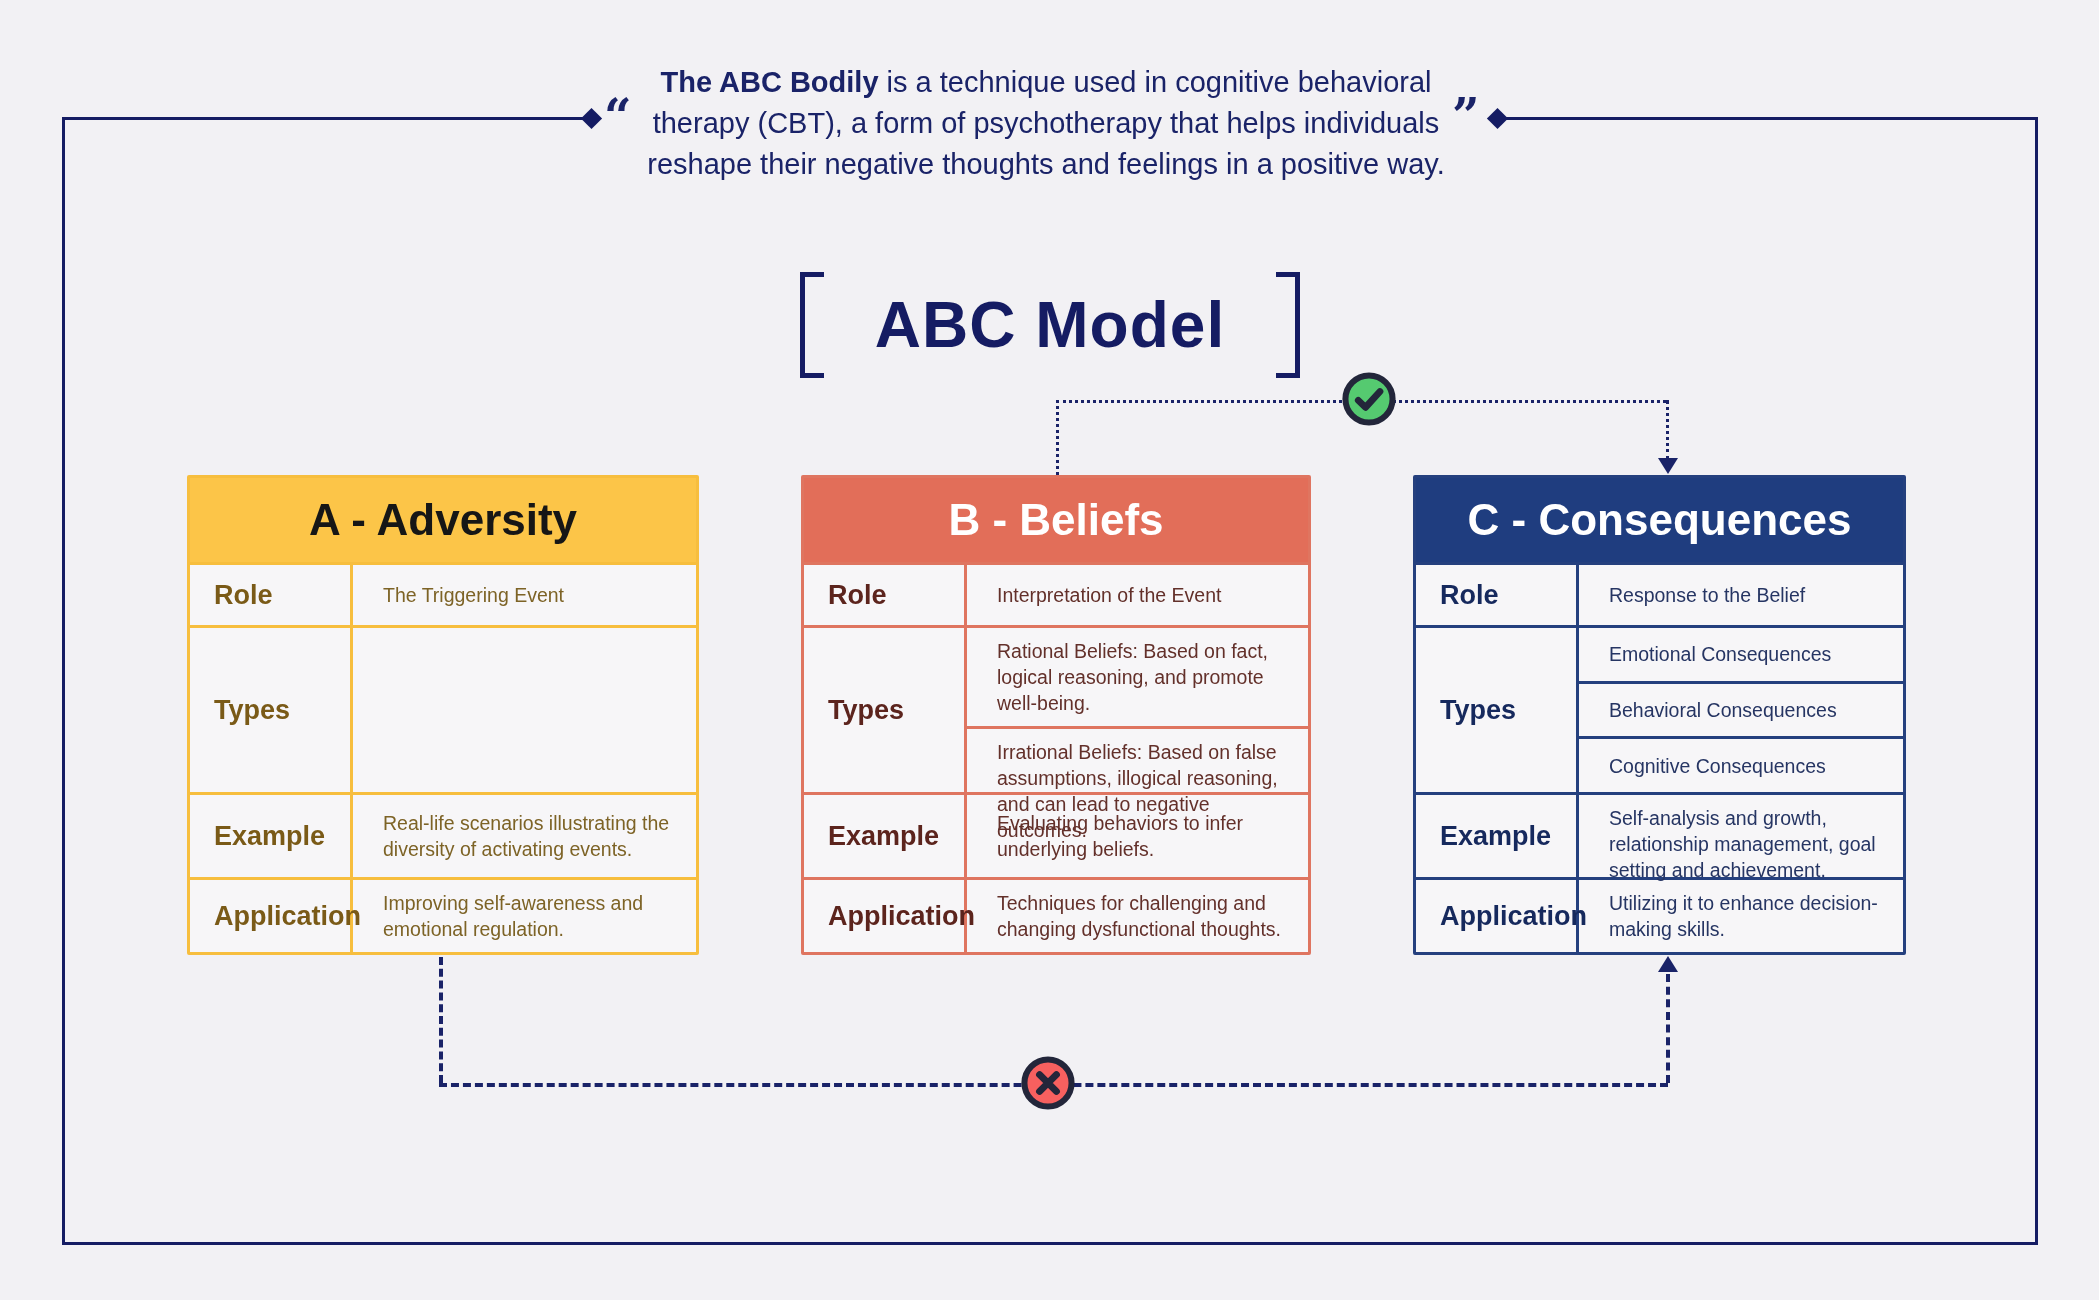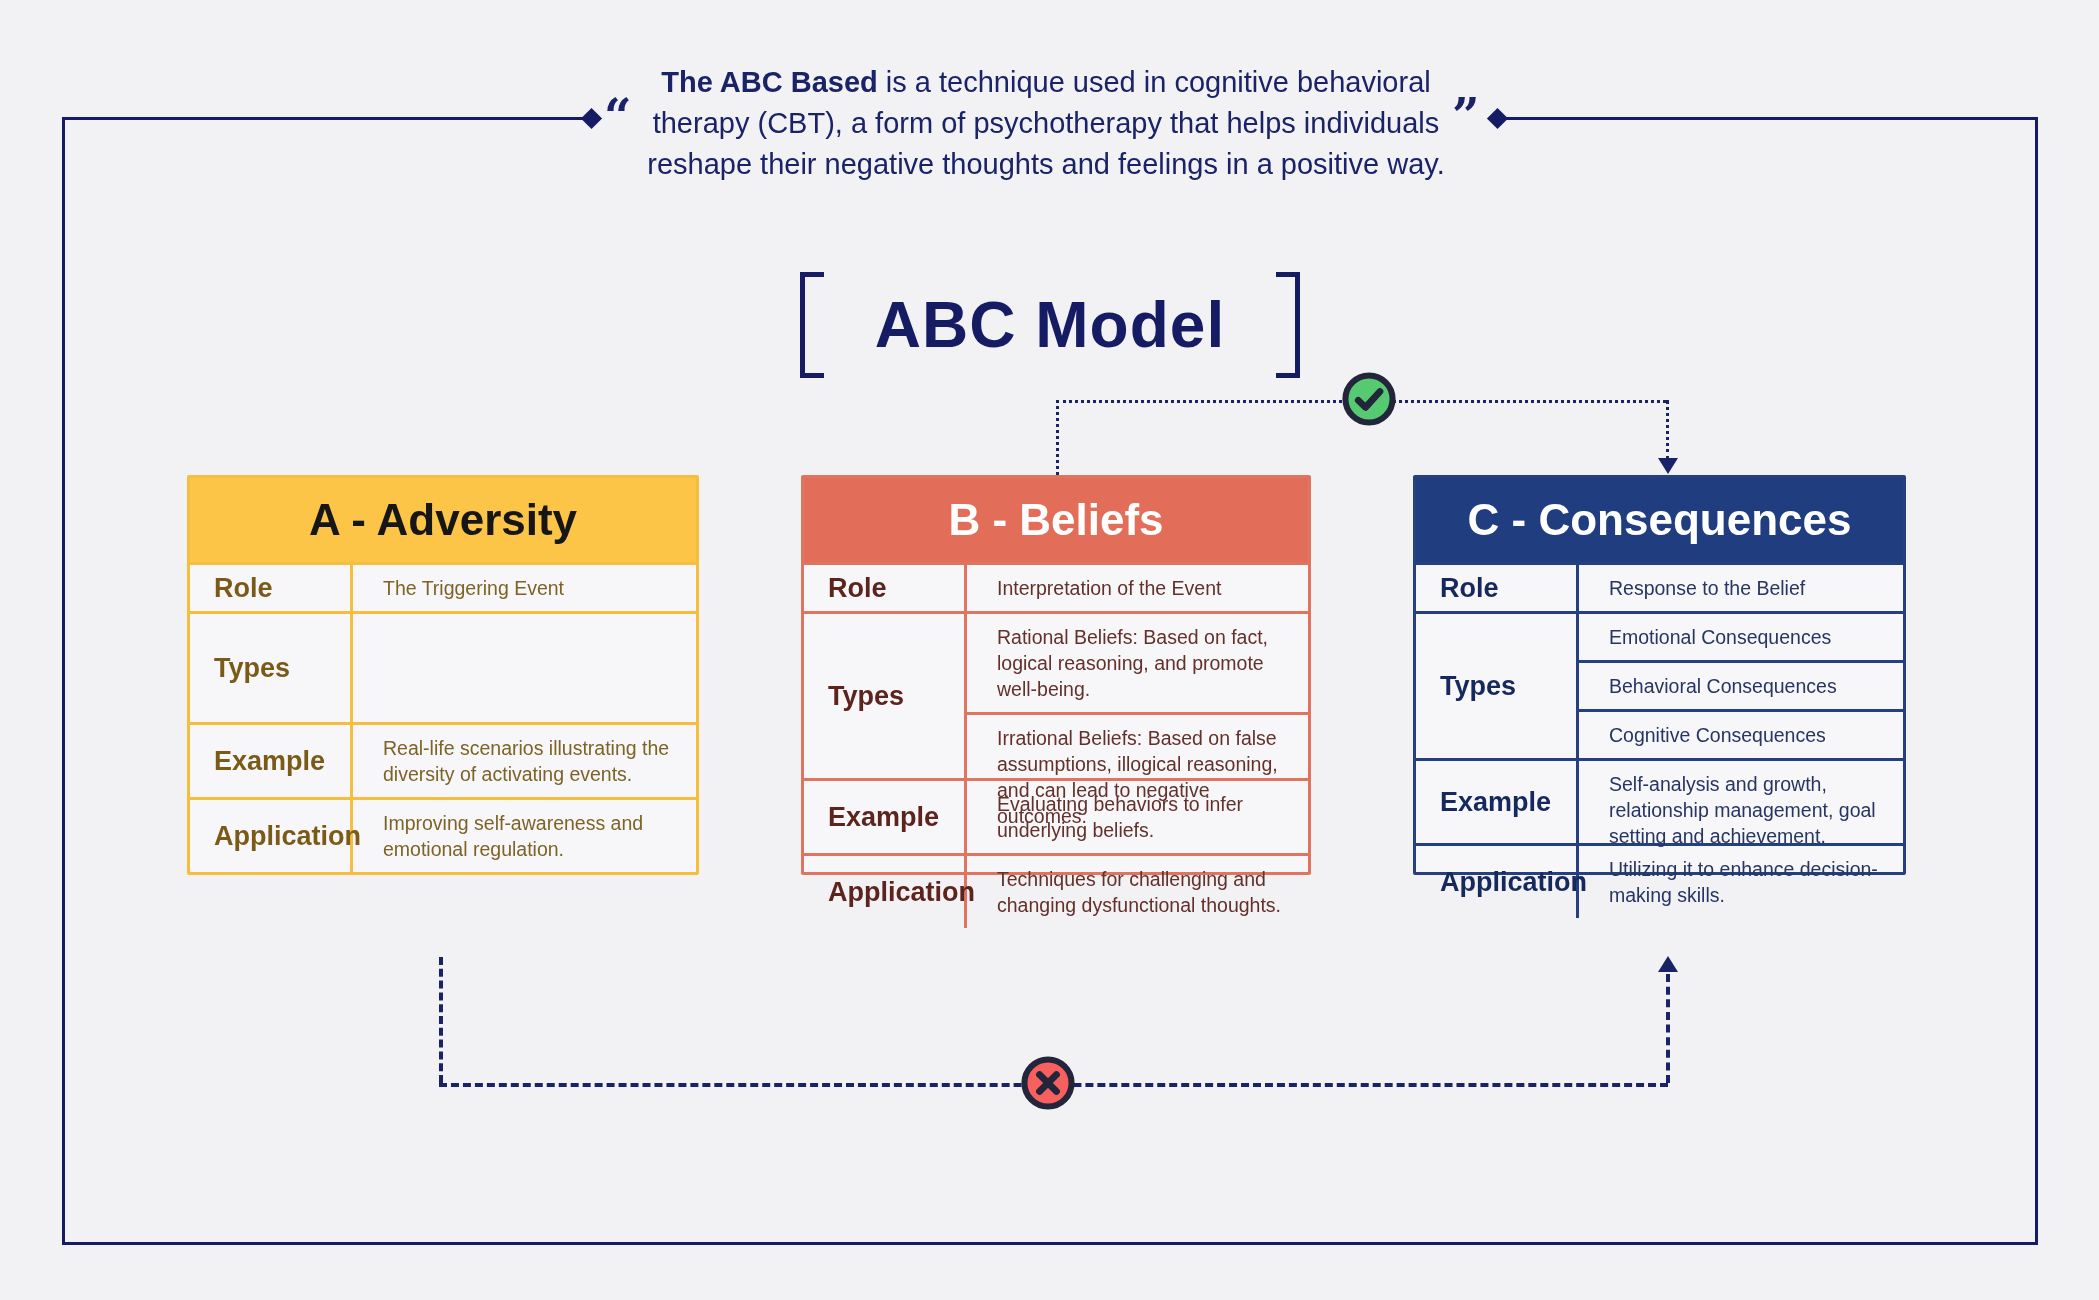--- a/index.html
+++ b/index.html
@@ -47,21 +47,21 @@
   .bracket{width:24px;height:106px;box-sizing:border-box;border:0 solid #151C63;flex:none;}
   .bracket.l{border-left-width:5px;border-top-width:5px;border-bottom-width:5px;}
   .bracket.r{border-right-width:5px;border-top-width:5px;border-bottom-width:5px;}
   .title-text{
     flex:1;text-align:center;color:#151C63;font-size:64px;font-weight:700;
     letter-spacing:1px;
   }
 
   
   .dtable{
-    position:absolute;top:475px;height:400px;box-sizing:border-box;
+    position:absolute;top:475px;height:480px;box-sizing:border-box;
     display:flex;flex-direction:column;
     border:3px solid var(--acc);background:#F7F6F8;border-radius:2px;
   }
   .thead{
     flex:none;height:87px;display:flex;align-items:center;justify-content:center;
     background:var(--hbg);color:var(--hfg);font-size:44px;font-weight:800;
     border-bottom:3px solid var(--acc);box-sizing:border-box;
   }
   .trow{display:flex;box-sizing:border-box;border-bottom:3px solid var(--acc);}
   .trow:last-child{border-bottom:none;flex:1;justify-content:center;}
@@ -109,21 +109,21 @@
 <div class="canvas">
 
   <div class="frame"></div>
   <div class="frame-top left"></div>
   <div class="frame-top right"></div>
   <div class="diamond left"></div>
   <div class="diamond right"></div>
   <div class="quotemark open">“</div>
   <div class="quotemark close">”</div>
 
-  <div class="intro"><b>The ABC Based</b><span> is a technique used in cognitive behavioral therapy (CBT), a form of psychotherapy that helps individuals reshape their negative thoughts and feelings in a positive way.</span></div>
+  <div class="intro"><b>The ABC Bodily</b><span> is a technique used in cognitive behavioral therapy (CBT), a form of psychotherapy that helps individuals reshape their negative thoughts and feelings in a positive way.</span></div>
 
   <div class="title-wrap">
     <div class="bracket l"></div>
     <div class="title-text">ABC Model</div>
     <div class="bracket r"></div>
   </div>
 
   <div class="dot-v1"></div>
   <div class="dot-h"></div>
   <div class="dot-v2"></div>

